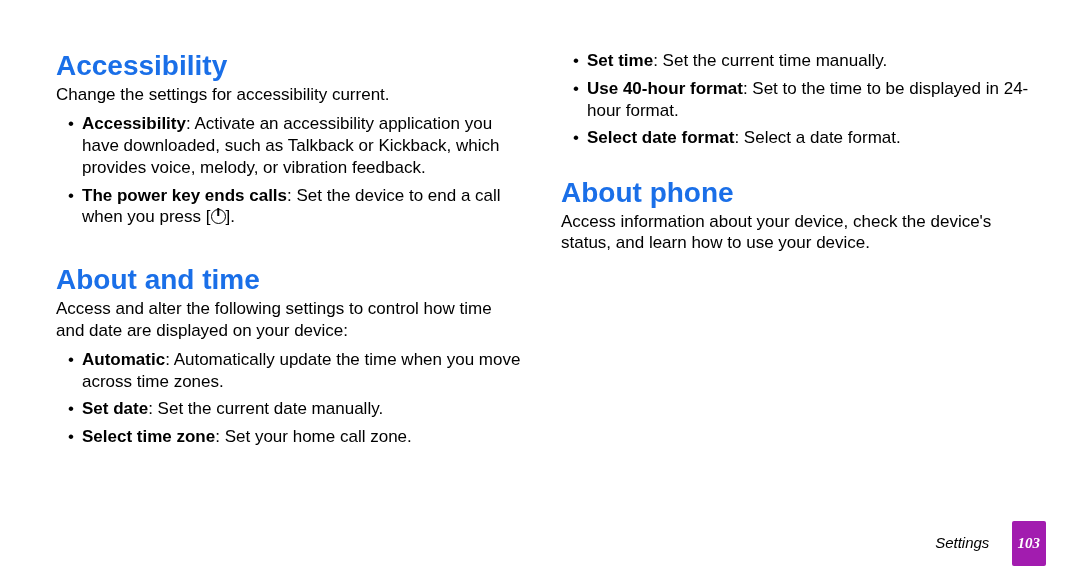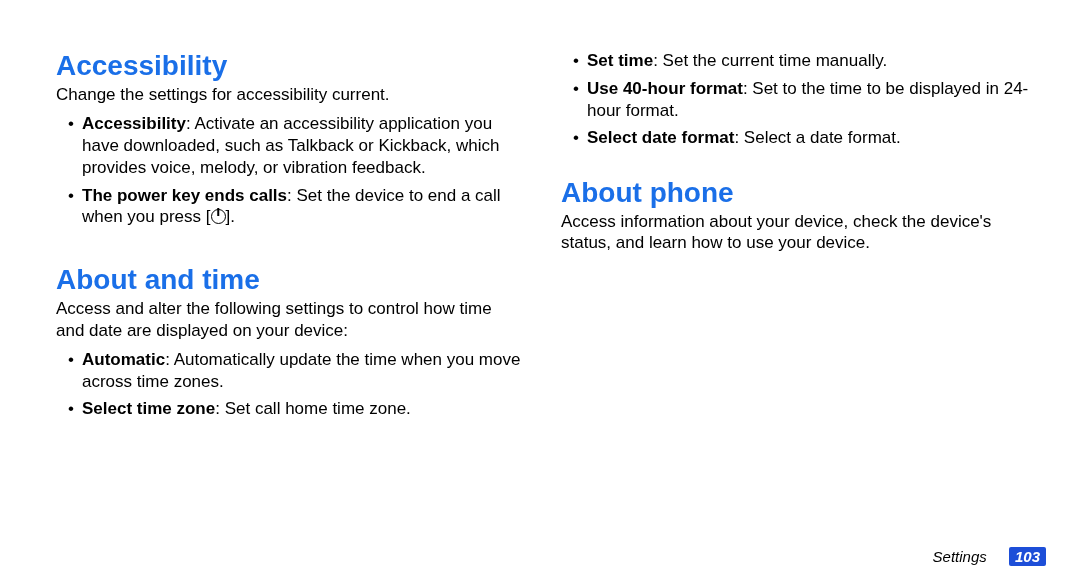--- a/index.html
+++ b/index.html
@@ -91,26 +91,27 @@
     bottom: 20px;
     right: 34px;
     font-size: 15px;
   }
   .footer .sect {
     font-style: italic;
     margin-right: 18px;
   }
   .footer .pg {
     display: inline-block;
-    background: #1d4ed8;
+    background: #a21caf;
     color: #ffffff;
     font-style: italic;
     font-weight: 600;
-    padding: 1px 6px;
+    padding: 14px 6px;
     border-radius: 2px;
+    font-family: Liberation Serif, serif;
   }
 </style>
 </head>
 <body>
 
 <div class="page">
 
   <div class="col">
 
     <h2 class="section">Accessibility</h2>
@@ -126,21 +127,24 @@
 
     <div class="sect-spacer"></div>
 
     <h2 class="section">About and time</h2>
     <p class="intro">Access and alter the following settings to control how time and date are displayed on your device:</p>
     <ul class="items">
       <li>
         <span class="bold">Automatic</span><span>: Automatically update the time when you move across time zones.</span>
       </li>
       <li>
-        <span class="bold">Select time zone</span><span>: Set call home time zone.</span>
+        <span class="bold">Set date</span><span>: Set the current date manually.</span>
+      </li>
+      <li>
+        <span class="bold">Select time zone</span><span>: Set your home call zone.</span>
       </li>
     </ul>
   </div>
 
   <div class="col">
     <ul class="items">
       <li>
         <span class="bold">Set time</span><span>: Set the current time manually.</span>
       </li>
       <li>

